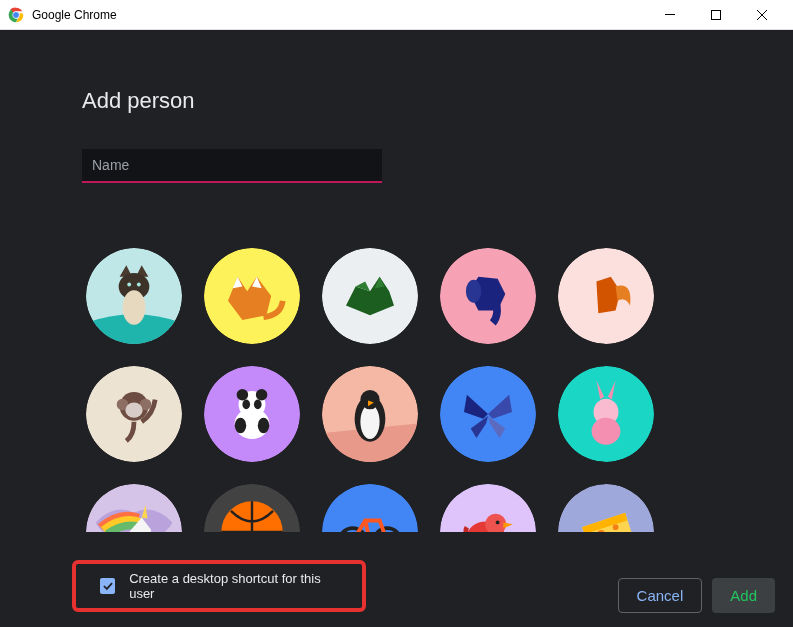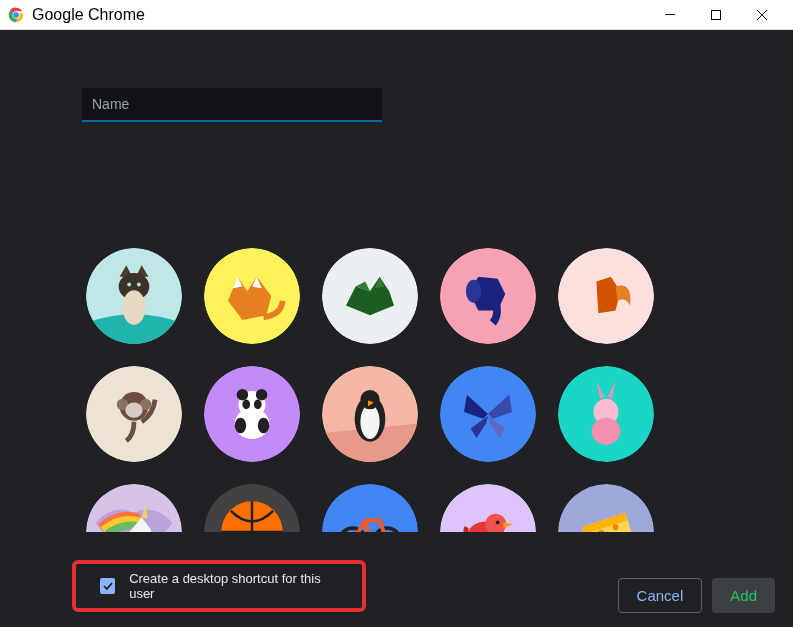--- a/index.html
+++ b/index.html
@@ -19,21 +19,21 @@
       border-bottom: 1px solid #e0e0e0;
     }
     .chrome-logo {
       width: 16px;
       height: 16px;
       margin-right: 8px;
       position: relative;
     }
     .chrome-logo svg { width: 16px; height: 16px; }
     .title-text {
-      font-size: 16px;
+      font-size: 12px;
       color: #000;
       flex: 1;
     }
     .window-controls {
       display: flex;
       gap: 0;
     }
     .win-btn {
       width: 46px;
       height: 30px;
@@ -58,21 +58,21 @@
     .heading {
       font-size: 22px;
       font-weight: 500;
       color: #e8eaed;
       margin-bottom: 35px;
     }
     .name-input {
       width: 300px;
       background: #121317;
       border: none;
-      border-bottom: 2px solid #0369a1;
+      border-bottom: 2px solid #be185d;
       padding: 8px 10px;
       color: #e8eaed;
       font-size: 14px;
       outline: none;
     }
     .name-input::placeholder { color: #9aa0a6; }
 
     .avatar-scroll {
       position: absolute;
       left: 82px;
@@ -194,20 +194,21 @@
     <div class="win-btn close">
       <svg width="10" height="10" viewBox="0 0 10 10">
           <path d="M0 0 L10 10 M10 0 L0 10" stroke="#000" stroke-width="1"></path>
         </svg>
     </div>
   </div>
 </div>
 
 <div class="content">
   <div class="inner">
+    <div class="heading">Add person</div>
     <input class="name-input" type="text" autofocus="" placeholder="Name" style="">
   </div>
 
   <div class="avatar-scroll">
     <div class="avatar-grid">
 
       <div class="avatar">
         <svg viewBox="0 0 100 100">
             <circle cx="50" cy="50" r="50" fill="#bfe7e8"></circle>
             <path d="M0 78 Q50 60 100 78 L100 100 L0 100 Z" fill="#1fb5ad"></path>

